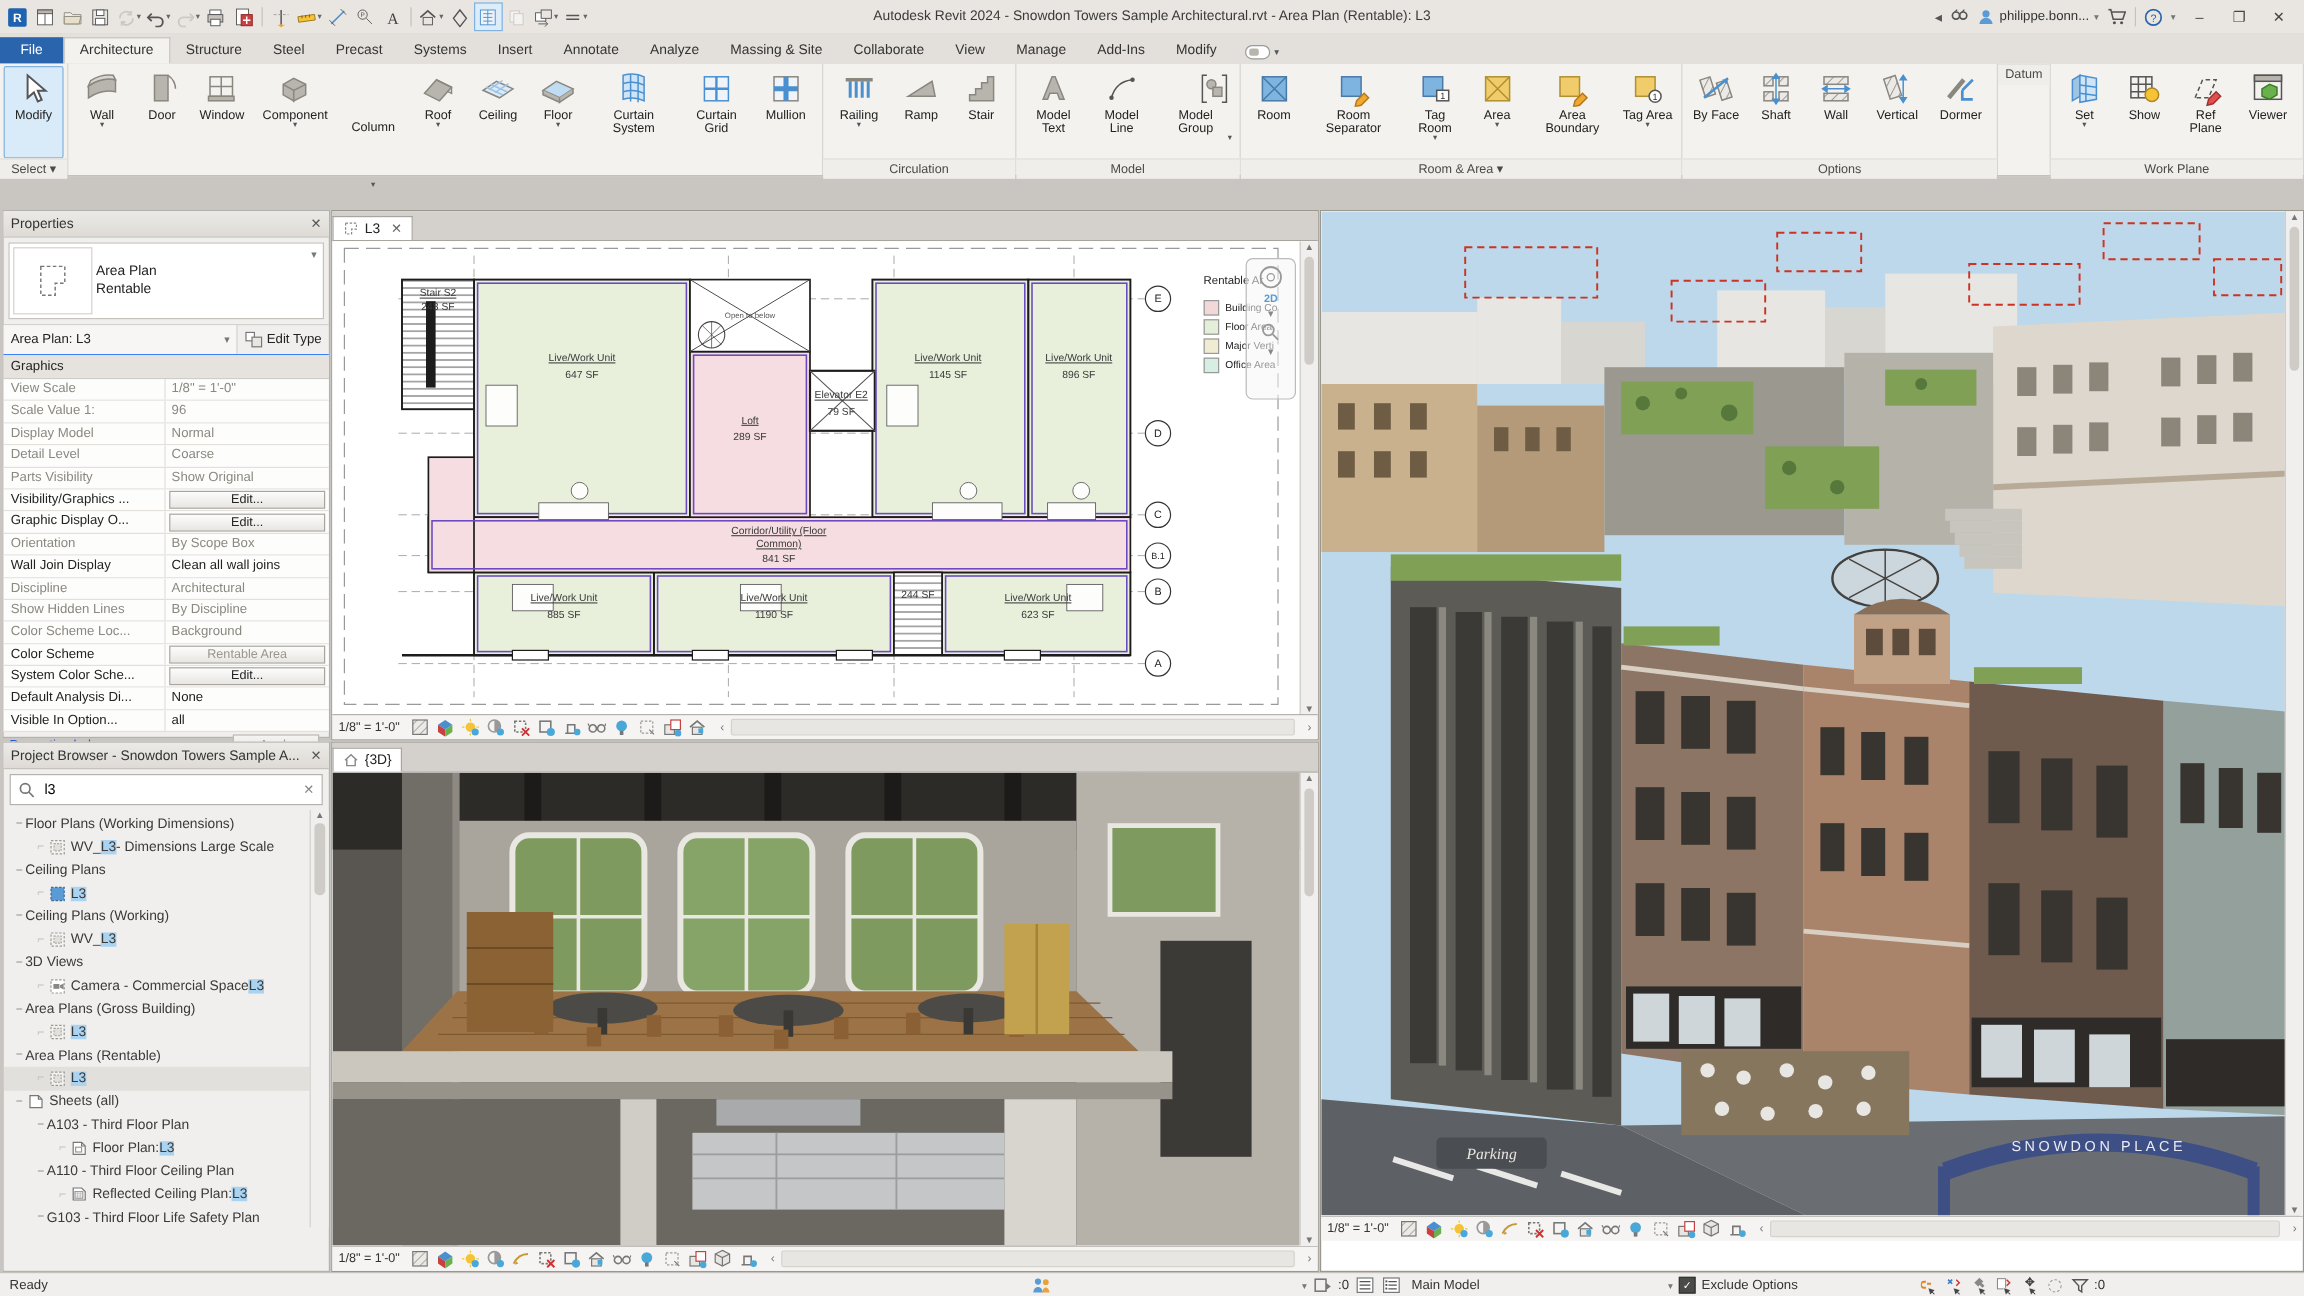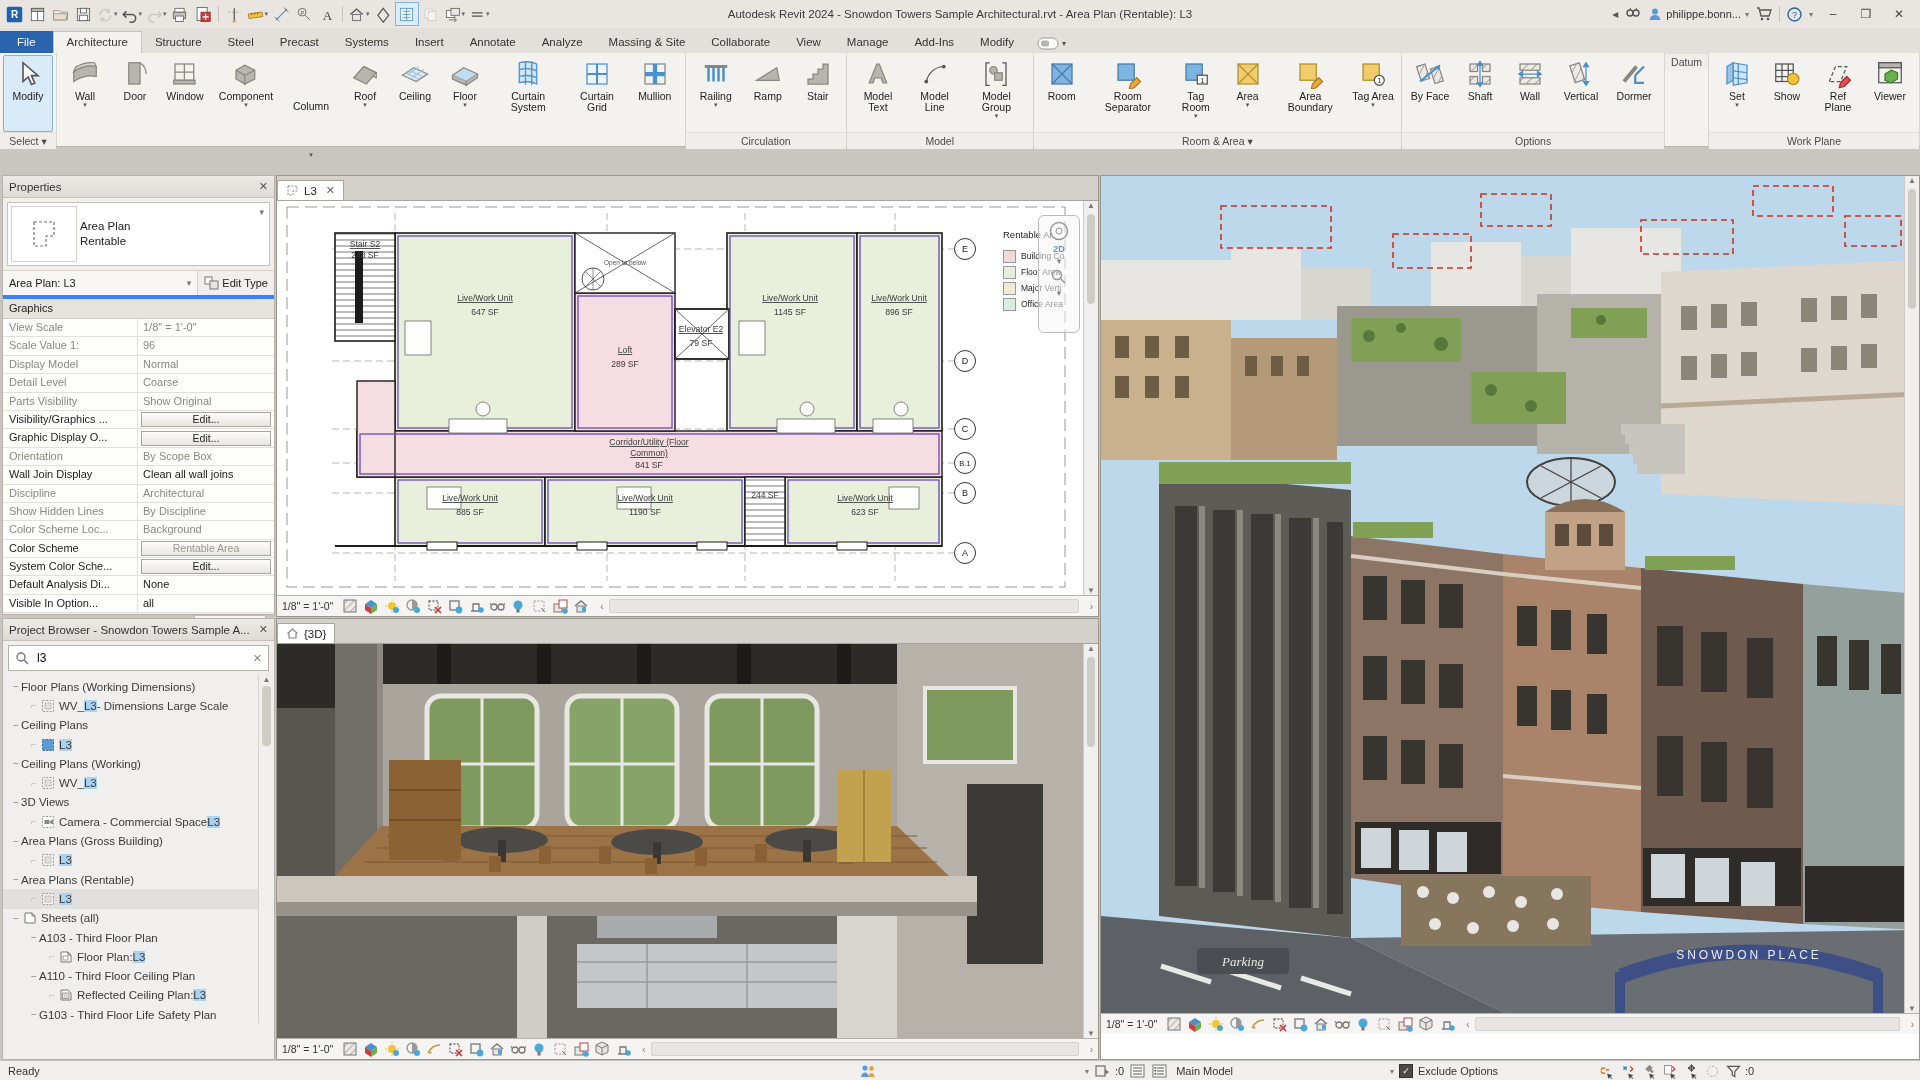--- a/index.html
+++ b/index.html
@@ -42,21 +42,21 @@
   
   .palette{position:absolute;background:#f0efed;border:1px solid #b5b2ae;}
   .pal-head{height:21px;background:linear-gradient(#eceae6,#dedbd6);display:flex;align-items:center;
             padding:0 6px;font-size:11.5px;color:#333;border-bottom:1px solid #c5c2bd;}
   .pal-close{margin-left:auto;color:#555;font-size:11px;}
   #properties{left:2px;top:29px;width:271px;height:438px;}
   .type-box{margin:4px;height:62px;background:#fff;border:1px solid #c5c2bd;display:flex;align-items:center;}
   .type-thumb{width:64px;height:54px;margin:3px;border:1px solid #d5d2cd;display:flex;align-items:center;justify-content:center;}
   .type-text{font-size:11.5px;line-height:15px;}
   .type-dd{margin-left:auto;margin-right:5px;color:#777;font-size:9px;align-self:flex-start;margin-top:4px;}
-  .sel-row{display:flex;align-items:center;height:24px;border-top:1px solid #d5d2cd;border-bottom:4px solid #3b82f6;}
+  .sel-row{display:flex;align-items:center;height:24px;border-top:1px solid #d5d2cd;border-bottom:1px solid #3b82f6;}
   .view-select{flex:1;display:flex;align-items:center;height:100%;padding-left:6px;background:#f7f6f4;}
   .view-select .dd{margin-left:auto;padding-right:6px;color:#777;font-size:9px;}
   .edit-type{display:flex;align-items:center;gap:3px;padding:0 6px;height:100%;border-left:1px solid #d5d2cd;}
   .sect-head{height:19px;line-height:19px;padding-left:6px;background:#e6e3df;font-size:11px;color:#222;border-bottom:1px solid #d0cdc8;}
   .prow{display:flex;height:17.4px;border-bottom:1px solid #e3e0dc;background:#fdfdfc;}
   .prow .pl{width:128px;padding-left:6px;line-height:17px;border-right:1px solid #e3e0dc;
             white-space:nowrap;overflow:hidden;}
   .prow .pv{flex:1;padding-left:5px;line-height:17px;white-space:nowrap;overflow:hidden;}
   .prow .pv.btn{display:flex;align-items:center;justify-content:center;padding:1px 3px;}
   .prow .pv.btn span{flex:1;text-align:center;border:1px solid #a8a5a0;background:linear-gradient(#fcfcfb,#e8e6e2);
@@ -490,21 +490,21 @@
             <span>Model Text</span>
           </div>
           <div class="rbtn" style="min-width: 44px;">
             <svg viewBox="0 0 24 24">
               <circle cx="5" cy="18" r="1.5" fill="#555"></circle>
               <circle cx="19" cy="6" r="1.5" fill="#555"></circle>
               <path d="M5 18Q8 7 19 6" fill="none" stroke="#555"></path>
             </svg>
             <span>Model Line</span>
           </div>
-          <div class="rbtn" style="min-width: 48px;">
+          <div class="rbtn" style="min-width: 48px; align-items: flex-end;">
             <svg viewBox="0 0 24 24">
               <path d="M7 3H4v18h3M17 3h3v18h-3" fill="none" stroke="#555"></path>
               <circle cx="10" cy="9" r="3" fill="#b8b5ae" stroke="#8a877f"></circle>
               <rect x="11" y="11" width="6" height="6" fill="#b8b5ae" stroke="#8a877f"></rect>
             </svg>
             <span>Model Group</span>
             <span class="arrow">▾</span>
           </div>
         </div>
         <div class="panel-label">Model</div>

